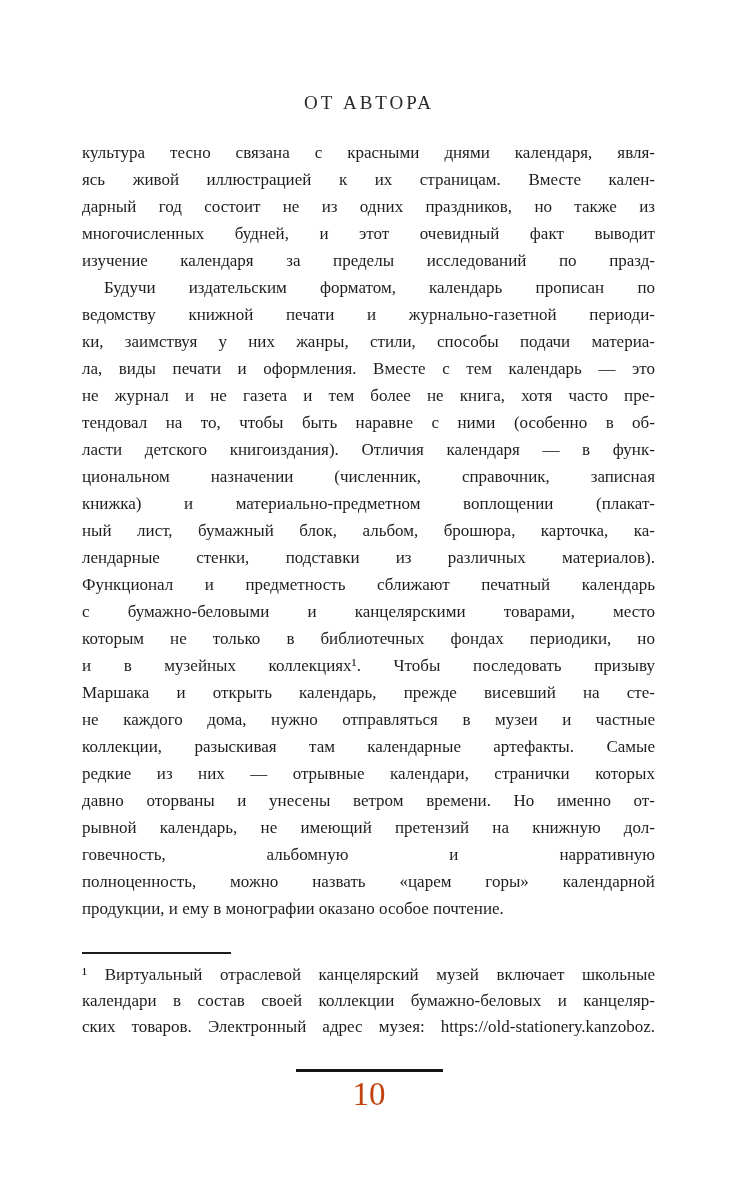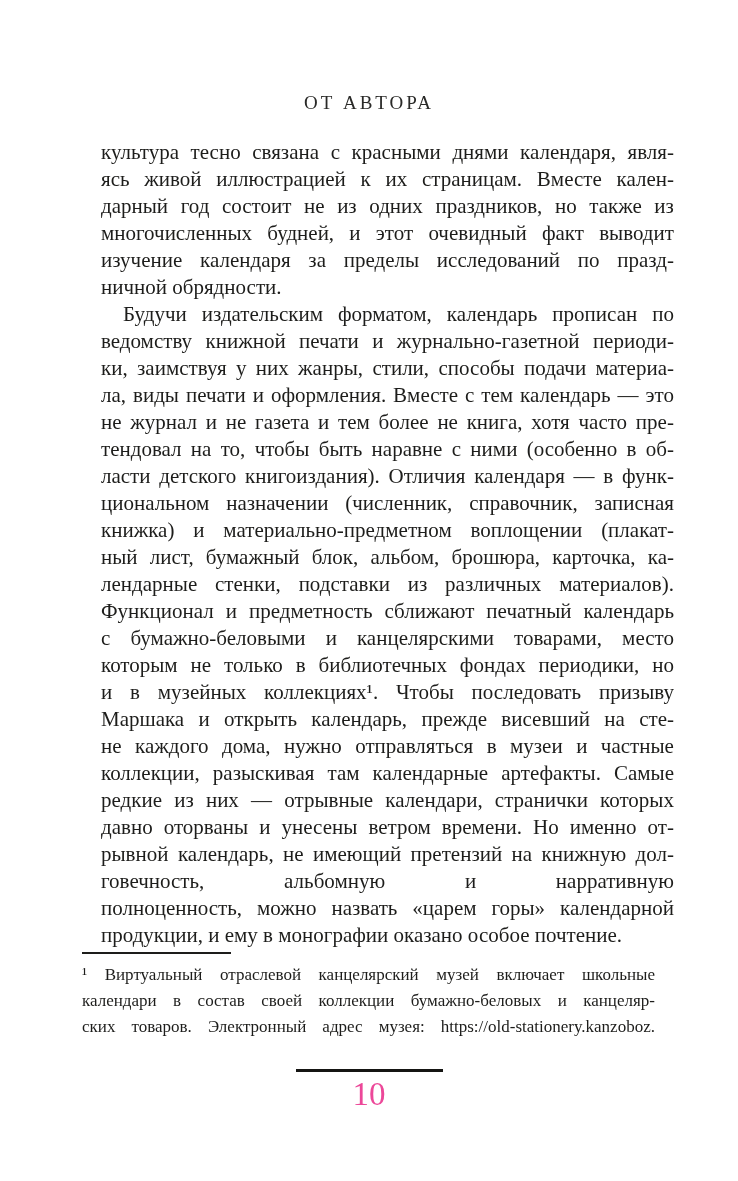--- a/index.html
+++ b/index.html
@@ -25,23 +25,22 @@
     text-align: center;
     font-size: 19px;
     letter-spacing: 3px;
     color: #2a2a28;
   }
   .body-text {
     position: absolute;
     left: 82px;
     top: 139px;
     width: 573px;
-    font-size: 21px;
+    font-size: 17px;
     line-height: 27px;
-    margin-left: 19px;
   }
   .body-text .line { height: 27px; }
   .line.j {
     display: flex;
     justify-content: space-between;
     flex-wrap: nowrap;
     overflow: hidden;
   }
   .line.j span { white-space: pre; }
   .line.plain { white-space: nowrap; }
@@ -71,21 +70,21 @@
     height: 3px;
     background: #151513;
   }
   .page-number {
     position: absolute;
     top: 1076px;
     left: 0;
     right: 0;
     text-align: center;
     font-size: 33px;
-    color: #ec4899;
+    color: #c2410c;
   }
 </style>
 </head>
 <body>
 
 <div class="page">
   <div class="running-header">ОТ АВТОРА</div>
 
   <div class="body-text" id="body-text">
       <div class="line j">
@@ -131,21 +130,20 @@
       </div>
       <div class="line j">
         <span>изучение</span>
         <span>календаря</span>
         <span>за</span>
         <span>пределы</span>
         <span>исследований</span>
         <span>по</span>
         <span>празд-</span>
       </div>
-      <div class="line plain">ничной обрядности.</div>
       <div class="line j indent">
         <span>Будучи</span>
         <span>издательским</span>
         <span>форматом,</span>
         <span>календарь</span>
         <span>прописан</span>
         <span>по</span>
       </div>
       <div class="line j">
         <span>ведомству</span>

